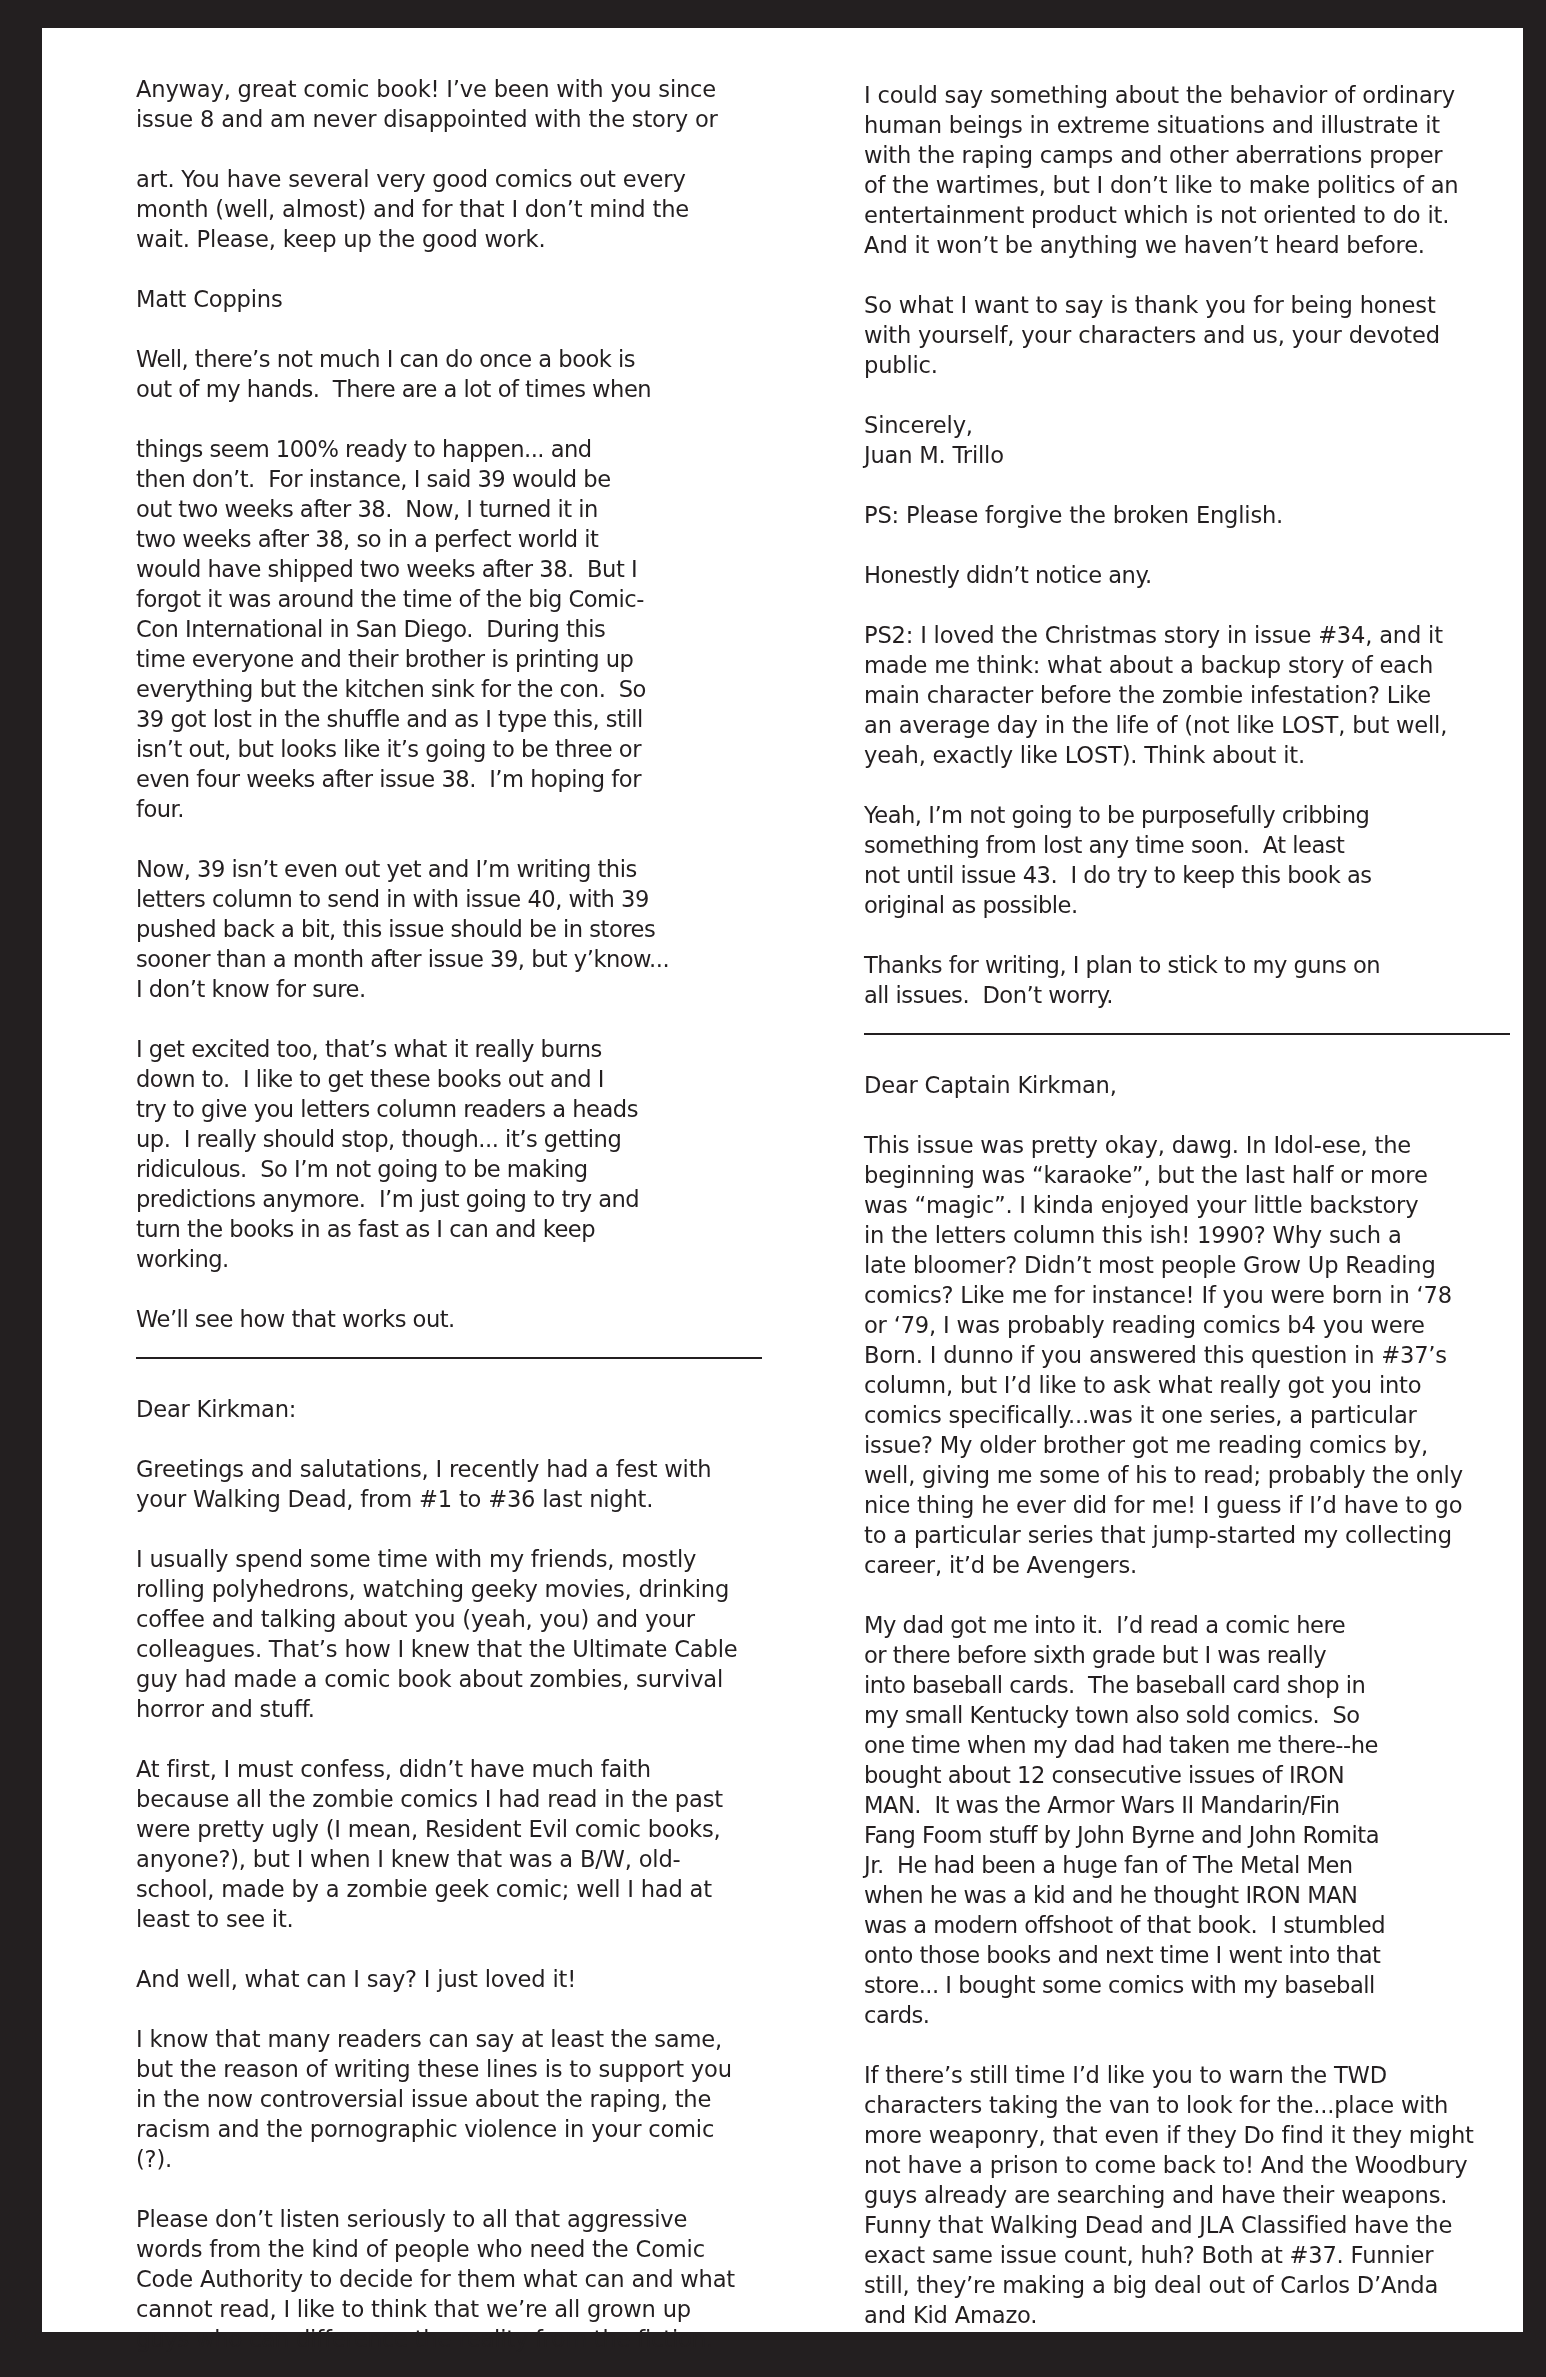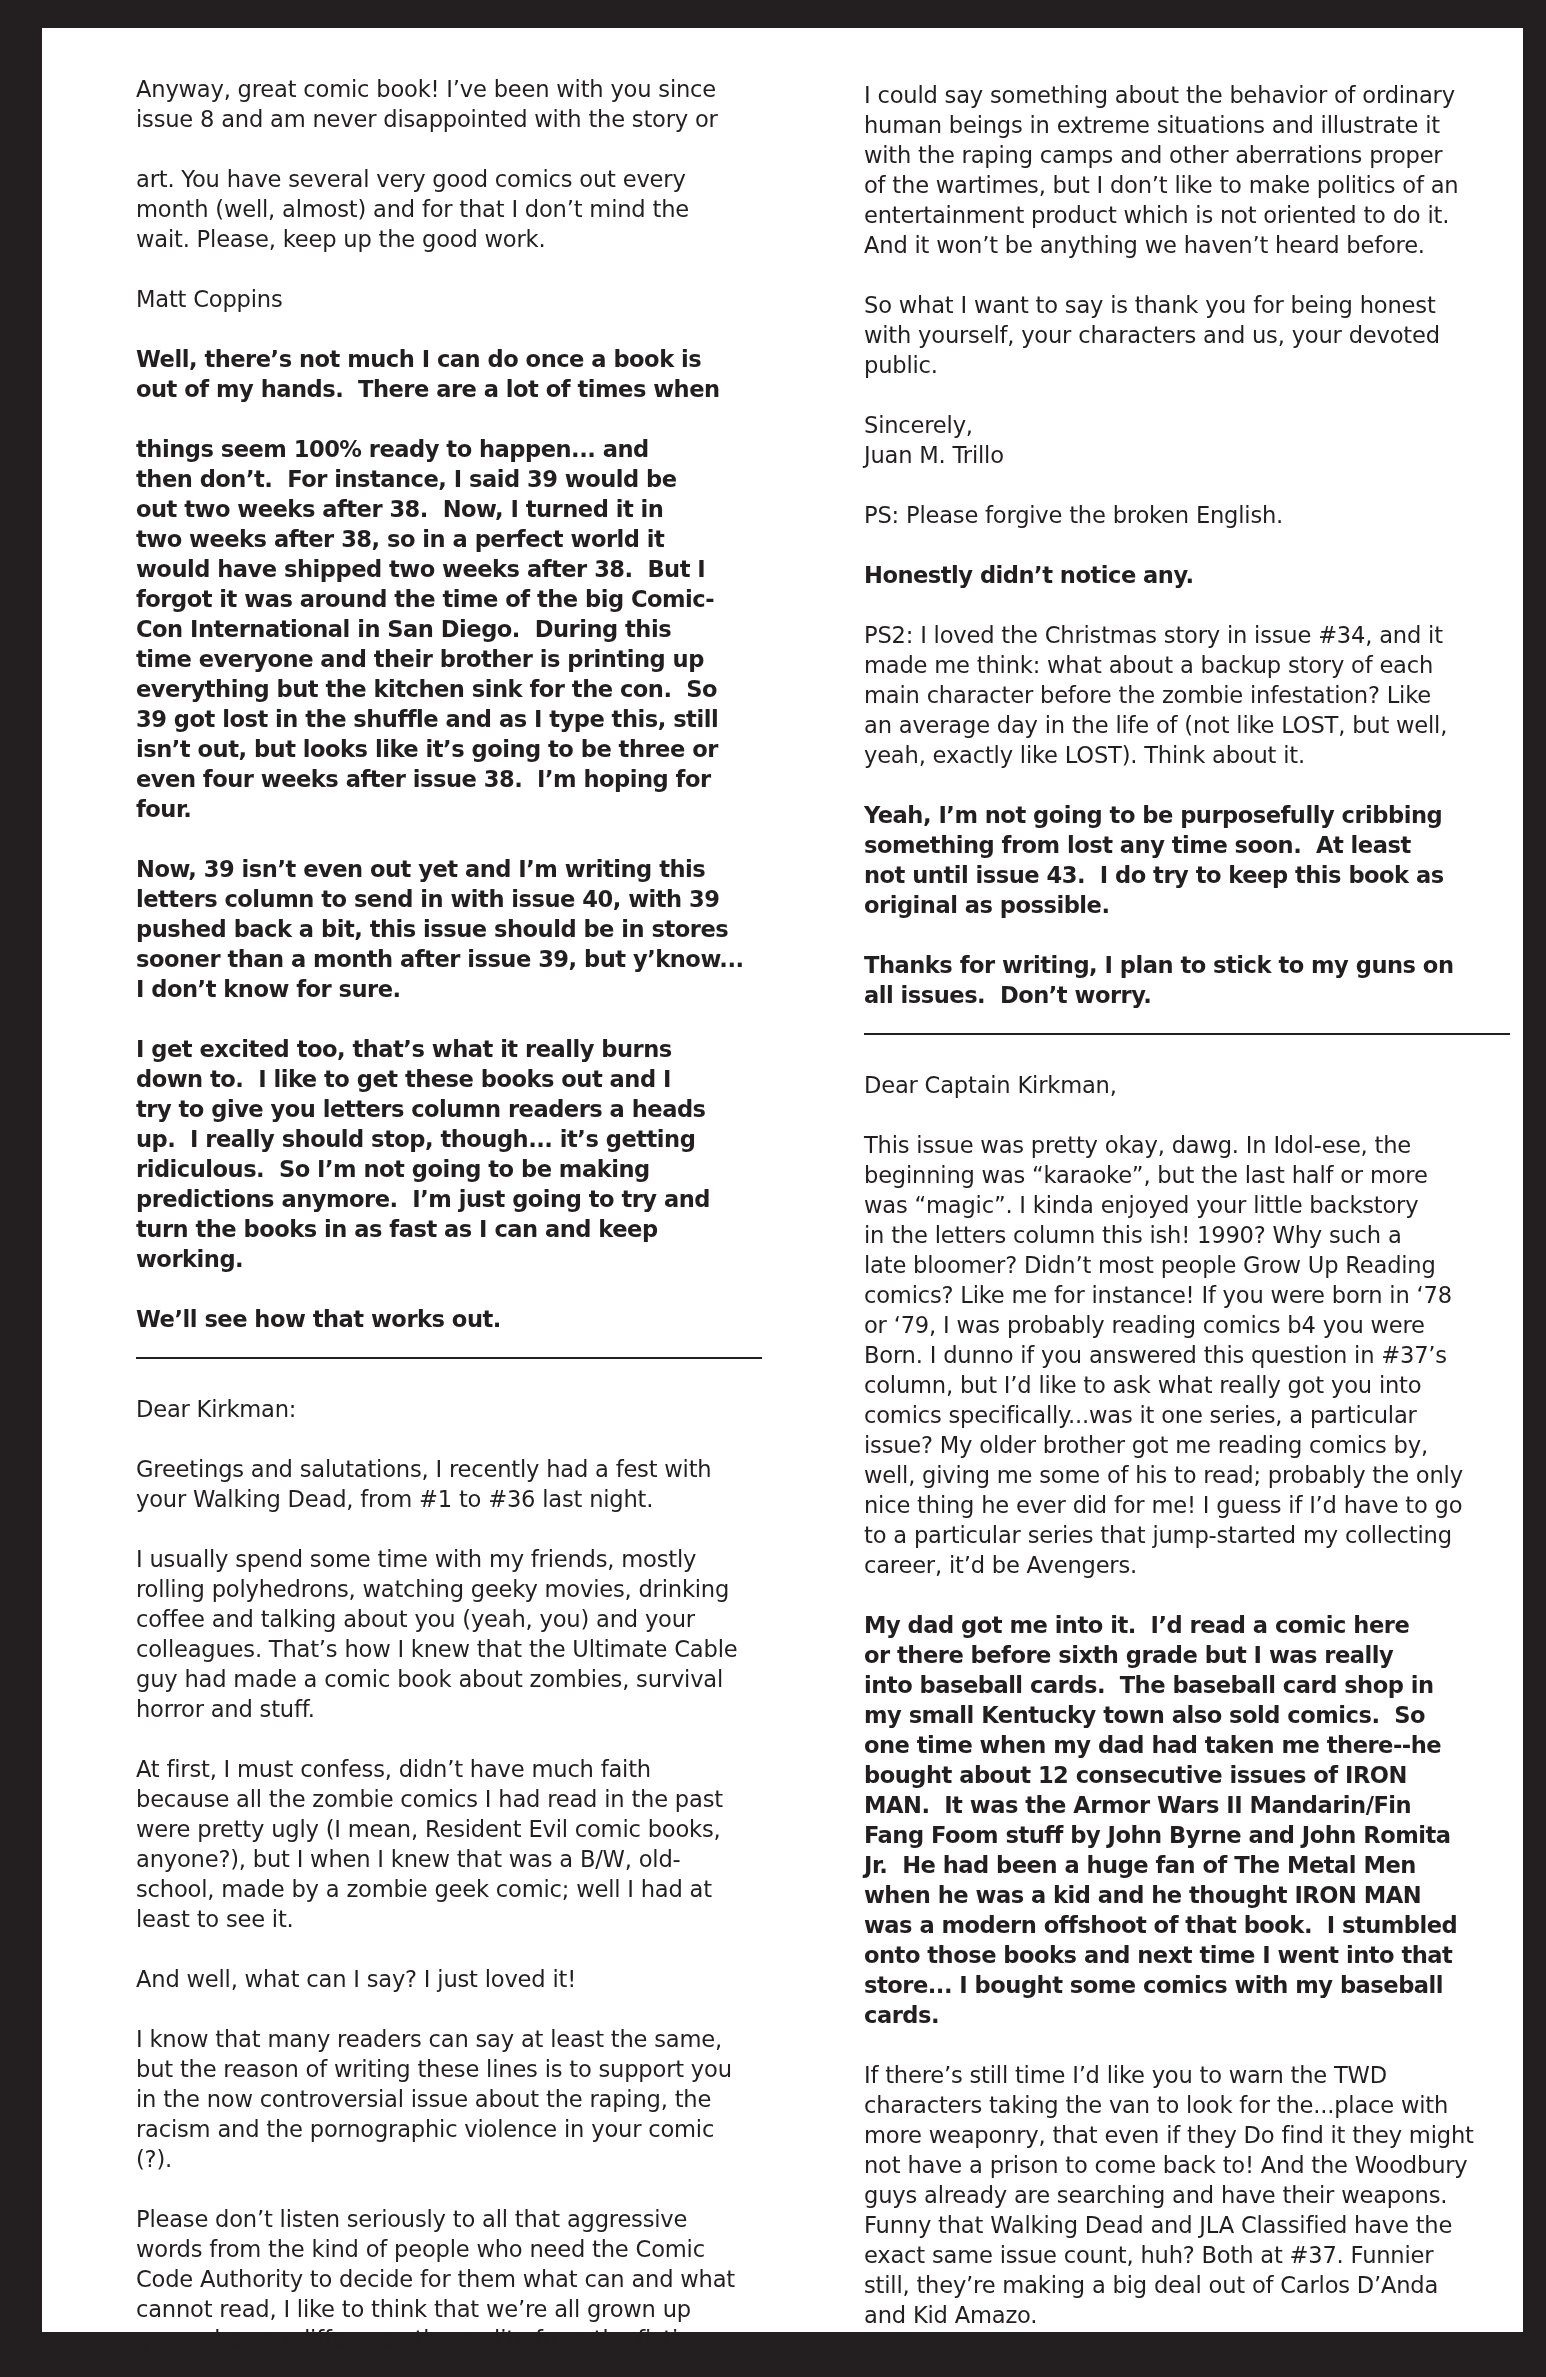--- a/index.html
+++ b/index.html
@@ -19,21 +19,21 @@
     position: absolute;
     font-family: "DejaVu Sans", sans-serif;
     font-size: 22.6px;
     line-height: 30px;
     color: #231f20;
     white-space: pre;
   }
   .col-left { left: 74px; top: 46px; width: 685px; margin-left: 20px; }
   .col-right { left: 822px; top: 52px; width: 700px; }
   .ln { height: 30px; letter-spacing: -0.2px; }
-  .ln.bold { font-weight: bold; letter-spacing: -0.5px; }
+  .ln.bold { font-weight: normal; letter-spacing: -0.5px; }
   .ln.blank { }
   .rule {
     height: 30px;
     position: relative;
   }
   .rule::after {
     content: "";
     position: absolute;
     left: 0; top: 23px;
     height: 2.3px;

